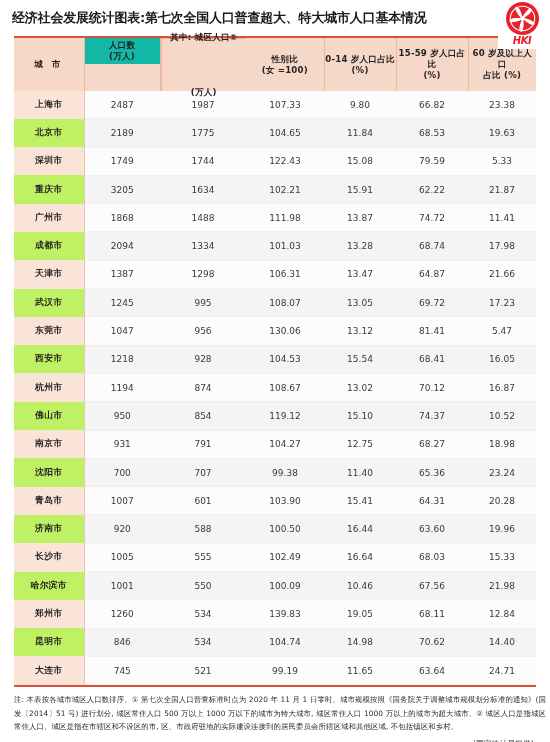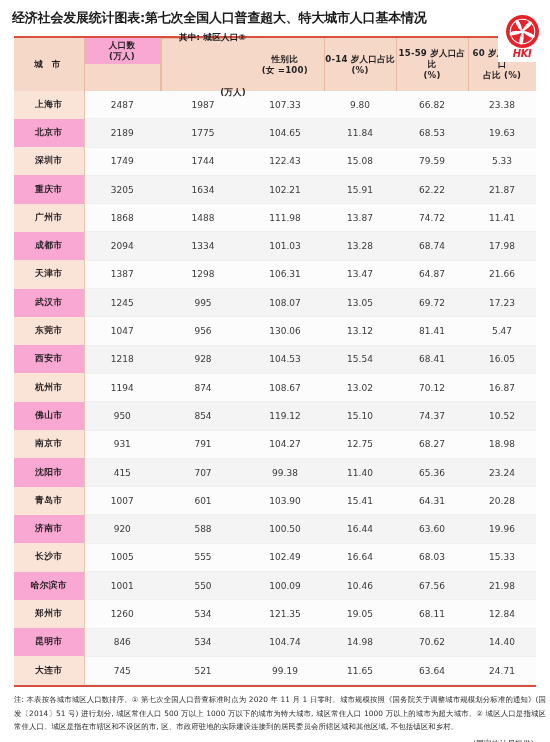--- a/index.html
+++ b/index.html
@@ -29,21 +29,21 @@
     letter-spacing: -0.2px;
     line-height: 24px;
     white-space: nowrap;
     color: #1a1a1a;
   }
 
   
   .logo {
     position: absolute;
     right: 4px;
-    top: 14px;
+    top: 1px;
     width: 48px;
     height: 48px;
     background: #ffffff;
     display: flex;
     flex-direction: column;
     align-items: center;
     justify-content: flex-start;
     z-index: 5;
   }
   .logo-circle {
@@ -100,26 +100,26 @@
   }
   .hdr:last-child { border-right: none; }
   .hdr-city { letter-spacing: 3px; }
   .hdr-pop-top {
     height: 26px;
     display: flex;
     align-items: center;
     justify-content: center;
     flex-direction: column;
     line-height: 11px;
-    background: #f9a8d4;
+    background: #14b8a6;
   }
   .hdr-pop-bot {
     height: 26px;
     display: flex;
-    align-items: flex-end;
+    align-items: center;
     justify-content: center;
     flex-direction: column;
     line-height: 11px;
     background: #f6d8c8;
     border-top: 1px solid #eab9a1;
     border-left: 1px solid #eab9a1;
     position: relative;
     left: 0;
     gap: 44px;
   }
@@ -140,21 +140,21 @@
     text-align: center;
     font-size: 9px;
     color: #3a3a3a;
     height: 27.3px;
     border-bottom: 1px solid #f0f0f0;
   }
   tr.alt td.num {
     background: #f4f4f4;
   }
   tr.alt td.city {
-    background: #f9a8d4;
+    background: #bef264;
   }
 
   
   .notes {
     margin: 6px 4px 0 14px;
     font-size: 7.4px;
     line-height: 13.6px;
     color: #2b2b2b;
     text-align: justify;
     letter-spacing: 0.1px;
@@ -358,21 +358,21 @@
           <td class="city">南京市</td>
           <td class="num">931</td>
           <td class="num">791</td>
           <td class="num">104.27</td>
           <td class="num">12.75</td>
           <td class="num">68.27</td>
           <td class="num">18.98</td>
         </tr>
         <tr class="alt">
           <td class="city">沈阳市</td>
-          <td class="num">415</td>
+          <td class="num">700</td>
           <td class="num">707</td>
           <td class="num">99.38</td>
           <td class="num">11.40</td>
           <td class="num">65.36</td>
           <td class="num">23.24</td>
         </tr>
         <tr>
           <td class="city">青岛市</td>
           <td class="num">1007</td>
           <td class="num">601</td>
@@ -405,21 +405,21 @@
           <td class="num">550</td>
           <td class="num">100.09</td>
           <td class="num">10.46</td>
           <td class="num">67.56</td>
           <td class="num">21.98</td>
         </tr>
         <tr>
           <td class="city">郑州市</td>
           <td class="num">1260</td>
           <td class="num">534</td>
-          <td class="num">121.35</td>
+          <td class="num">139.83</td>
           <td class="num">19.05</td>
           <td class="num">68.11</td>
           <td class="num">12.84</td>
         </tr>
         <tr class="alt">
           <td class="city">昆明市</td>
           <td class="num">846</td>
           <td class="num">534</td>
           <td class="num">104.74</td>
           <td class="num">14.98</td>

